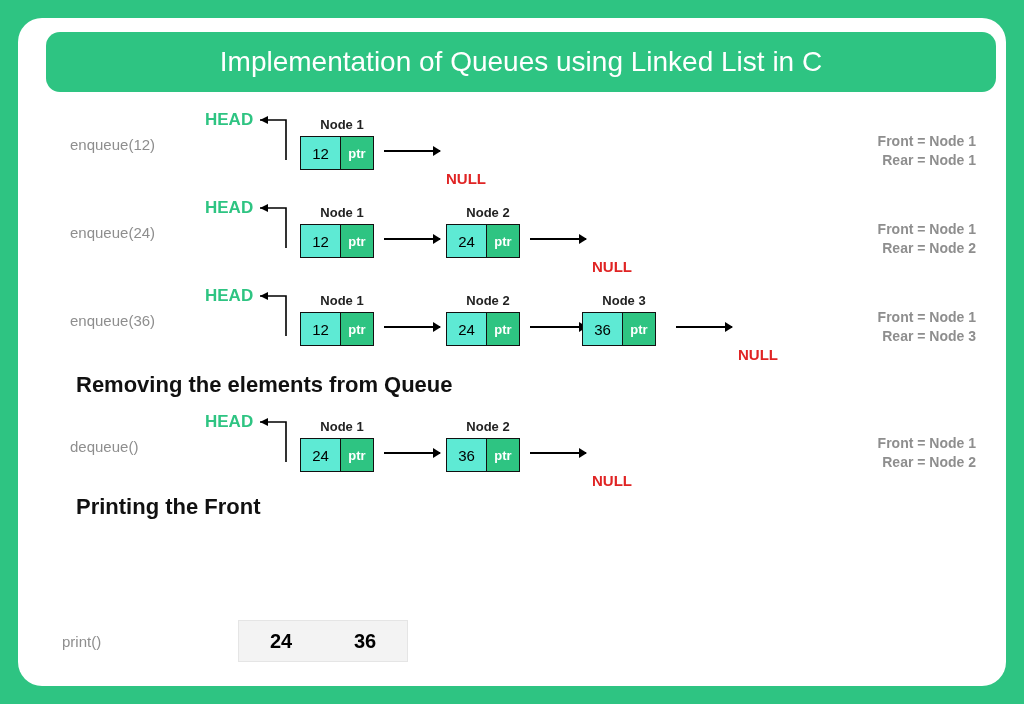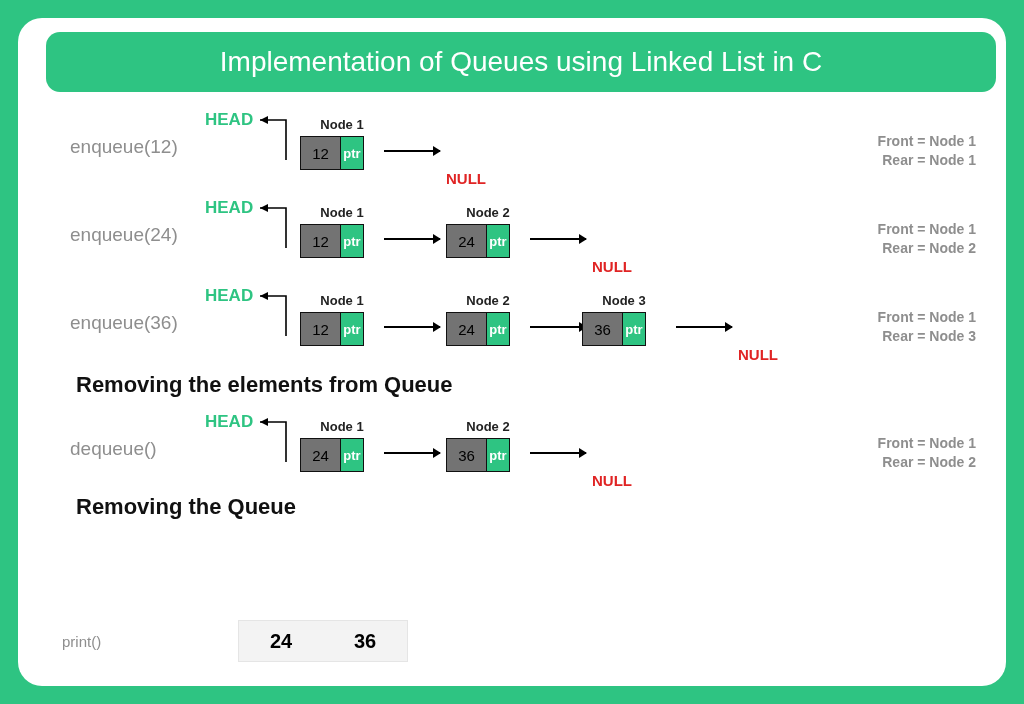--- a/index.html
+++ b/index.html
@@ -38,21 +38,21 @@
   .op-row {
     position: relative;
     height: 88px;
     margin-left: 4px;
   }
   .op-label {
     position: absolute;
     left: 20px;
     top: 34px;
     color: #8e8e8e;
-    font-size: 19px;
+    font-size: 15px;
     font-weight: 500;
   }
   .head-label {
     position: absolute;
     left: 155px;
     top: 8px;
     color: #2ec482;
     font-size: 17px;
     font-weight: 700;
   }
@@ -60,25 +60,25 @@
     position: absolute;
     left: 208px;
     top: 14px;
     width: 30px;
     height: 48px;
   }
   
   .node {
     position: absolute;
     top: 34px;
-    width: 64px;
+    width: 74px;
     height: 34px;
     border: 1.5px solid #111;
     display: flex;
-    background: #737373;
+    background: #5eead4;
   }
   .node .val {
     width: 40px;
     display: flex;
     align-items: center;
     justify-content: center;
     font-size: 15px;
     font-weight: 500;
     border-right: 1.5px solid #111;
   }
@@ -267,21 +267,21 @@
       <div class="ptr">ptr</div>
     </div>
     <div class="link-arrow" style="left:480px; width:56px"></div>
     <div class="null-label" style="left:542px">NULL</div>
     <div class="status">
       <div>Front = Node 1</div>
       <div>Rear = Node 2</div>
     </div>
   </div>
 
-  <div class="section-heading" style="margin-top:2px">Removing the Queue</div>
+  <div class="section-heading" style="margin-top:2px">Printing the Front</div>
 
   <div class="print-label">print()</div>
   <div class="print-box">
     <span>24</span>
     <span>36</span>
   </div>
 
 </div>
 
 </body></html>

